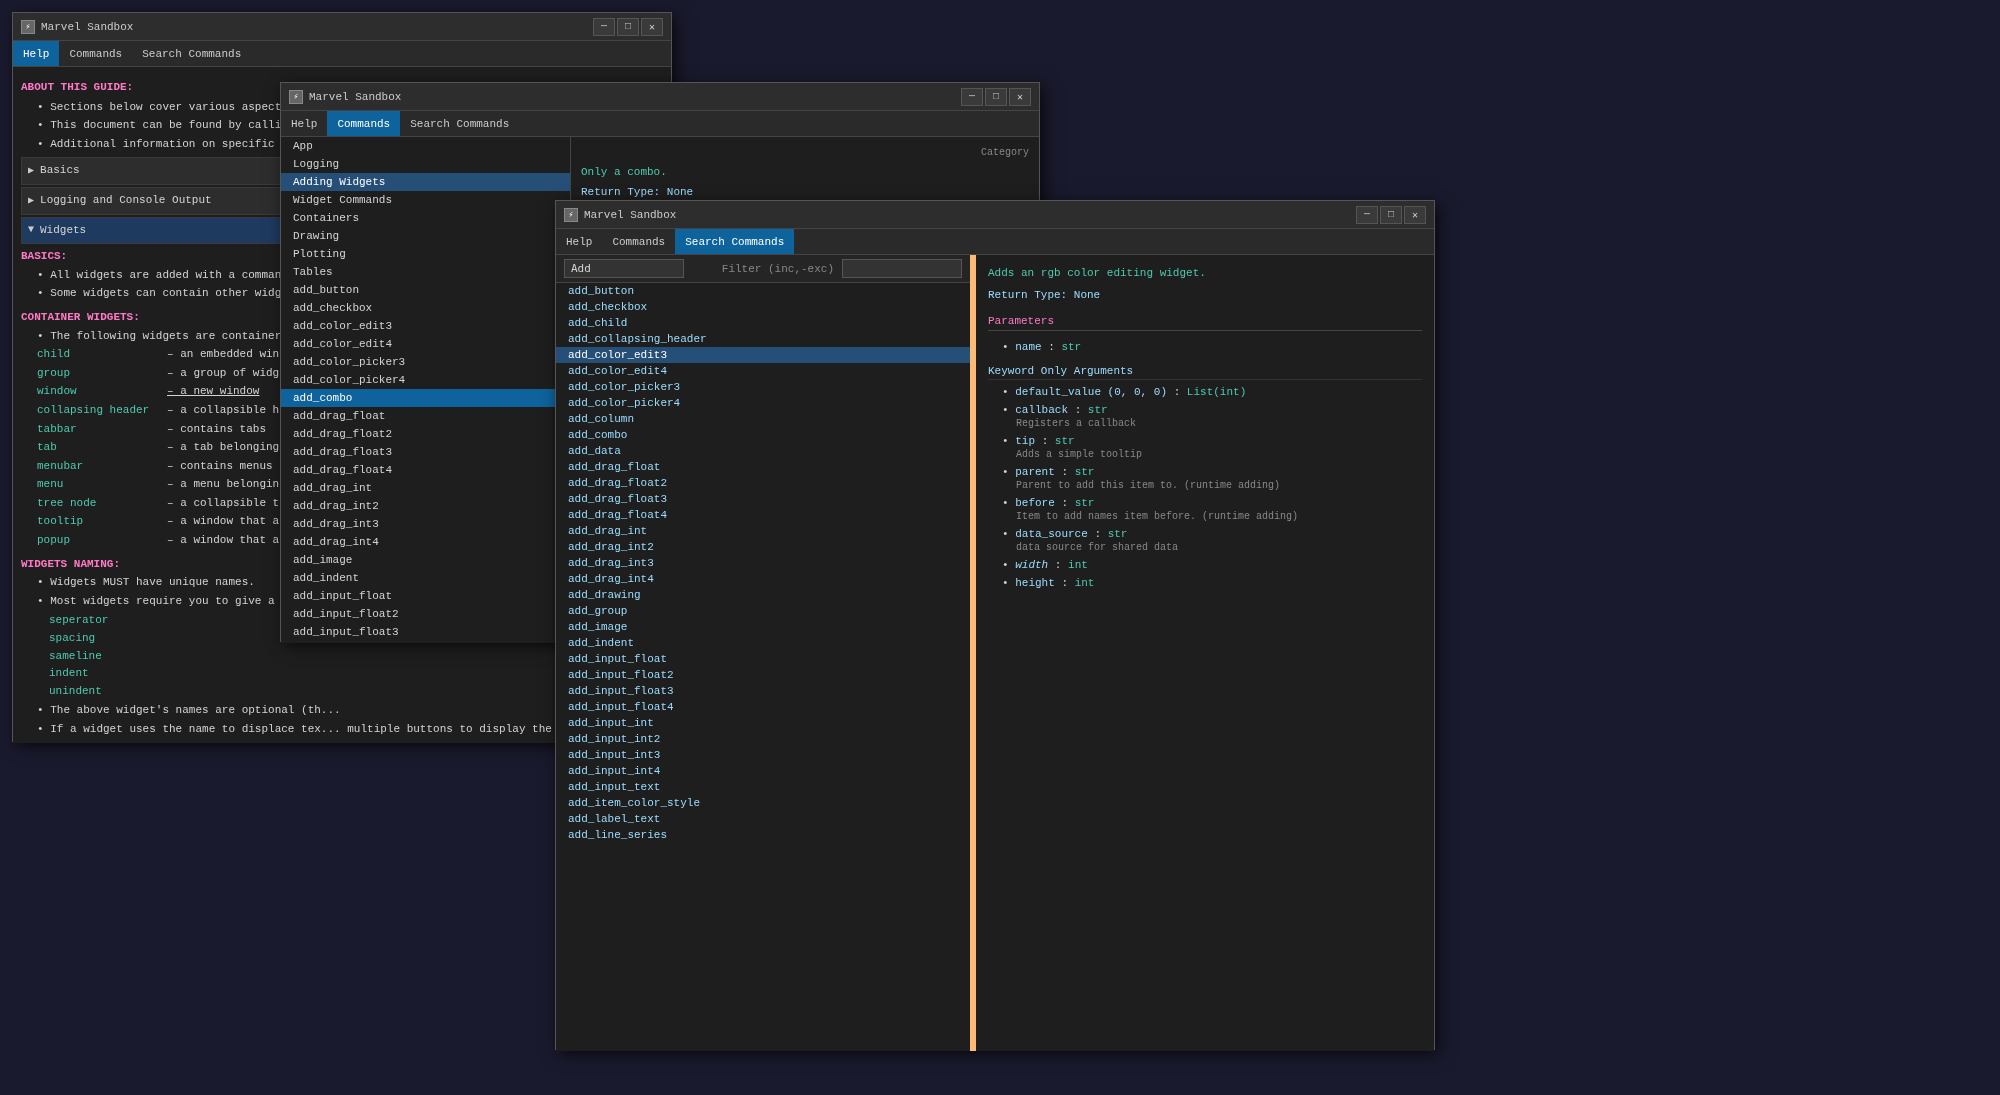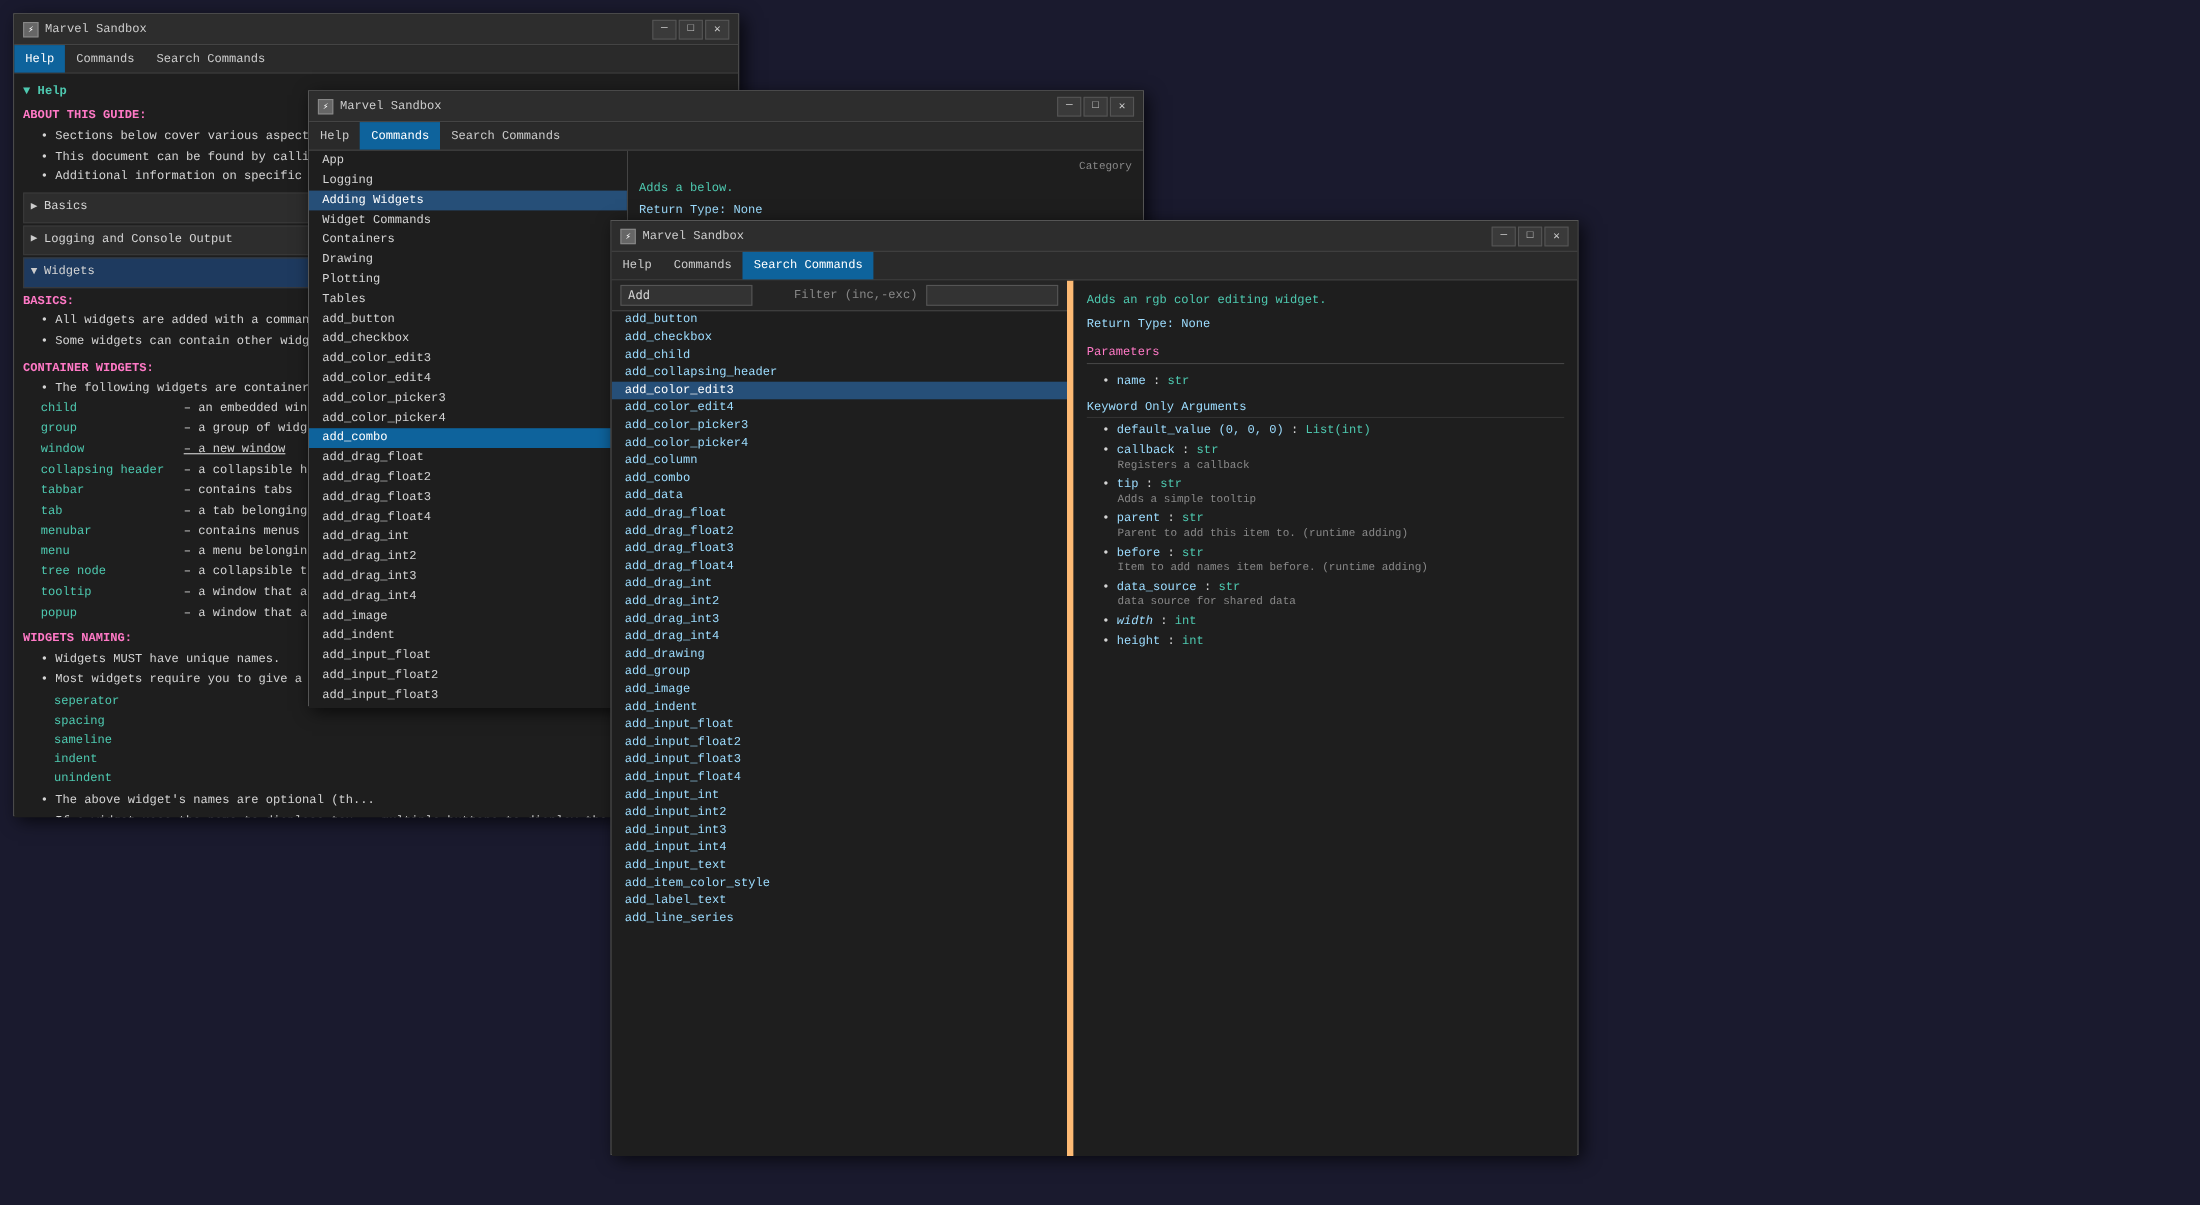--- a/index.html
+++ b/index.html
@@ -246,21 +246,20 @@
       <div class="title-btn">□</div>
       <div class="title-btn close">✕</div>
     </div>
   </div>
   <div class="menu-bar">
     <div class="menu-item active">Help</div>
     <div class="menu-item">Commands</div>
     <div class="menu-item">Search Commands</div>
   </div>
   <div class="help-panel">
-    <div style="color:#4ec9b0; font-weight:bold; margin-bottom:4px;">▼ Help</div>
 
     <div style="color:#ff79c6; font-weight:bold; margin:4px 0 2px;">ABOUT THIS GUIDE:</div>
     <div class="indent">
       <div style="color:#d4d4d4; margin:1px 0;">• <span>Sections below cover various aspects of M...</span></div>
       <div style="color:#d4d4d4; margin:1px 0;">• <span>This document can be found by calling the...</span></div>
       <div style="color:#d4d4d4; margin:1px 0;">• <span>Additional information on specific comman...</span></div>
     </div>
 
     <div class="collapsible-item" style="margin-top:4px;">
       <span class="triangle">▶</span>
@@ -403,21 +402,21 @@
       <div class="sidebar-list-item">add_input_float2</div>
       <div class="sidebar-list-item">add_input_float3</div>
       <div class="sidebar-list-item">add_input_float4</div>
 
     </div>
     <div class="w2-right w2-right-area">
       <div style="display:flex; align-items:flex-start; justify-content:space-between; margin-bottom:8px;">
         <div></div>
         <div style="color:#888; font-size:10px;">Category</div>
       </div>
-      <div style="color:#4ec9b0; font-size:11px; margin-bottom:8px;">Adds a below.</div>
+      <div style="color:#4ec9b0; font-size:11px; margin-bottom:8px;">Only a combo.</div>
       <div style="color:#9cdcfe; font-size:11px; margin-bottom:10px;">Return Type: None</div>
       <div style="color:#ff79c6; font-size:11px; padding-bottom:3px; border-bottom:1px solid #444;">Parameters</div>
     </div>
   </div>
 </div>
 
 <div class="window" id="window3">
   <div class="title-bar">
     <div class="title-bar-icon">⚡</div>
     <span class="title-bar-text">Marvel Sandbox</span>

